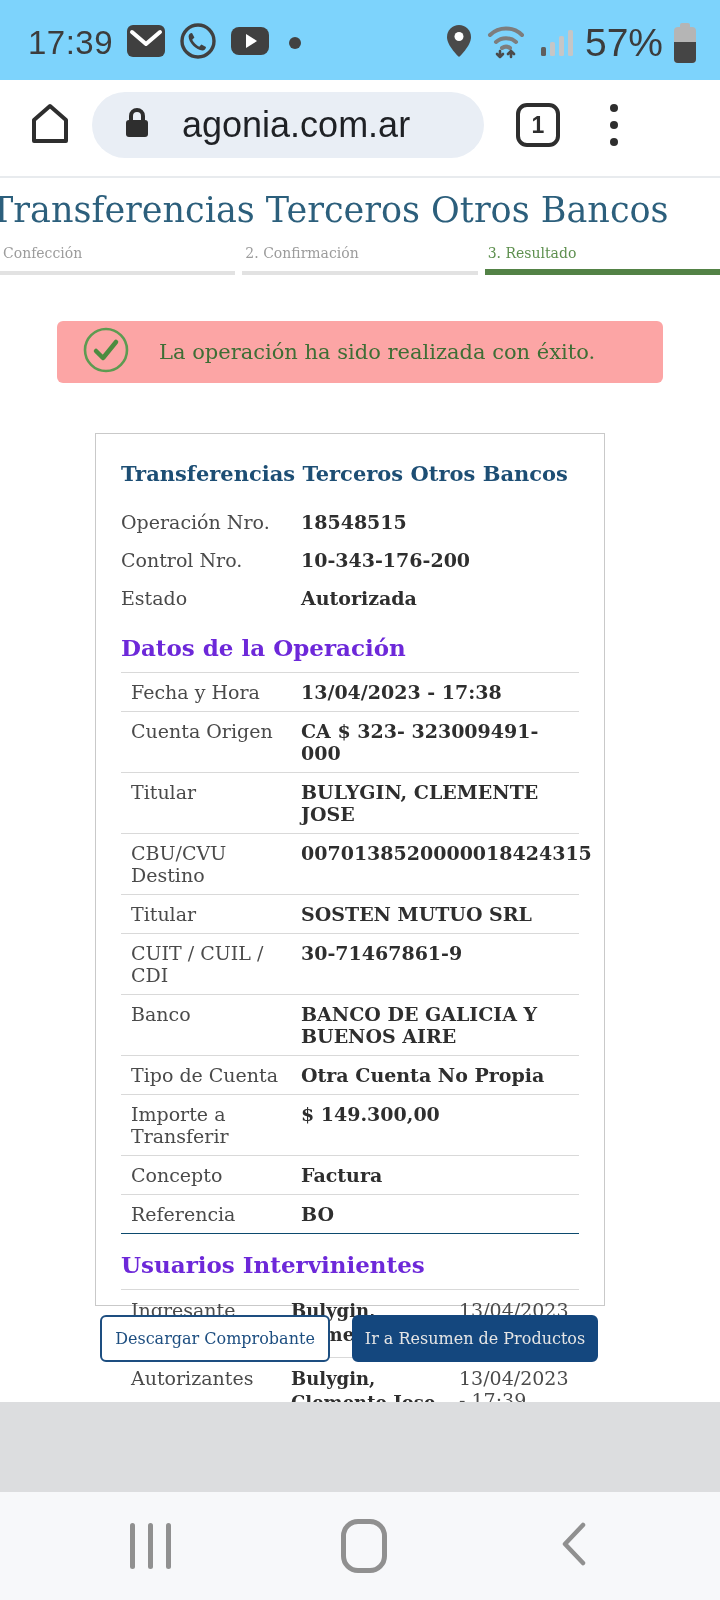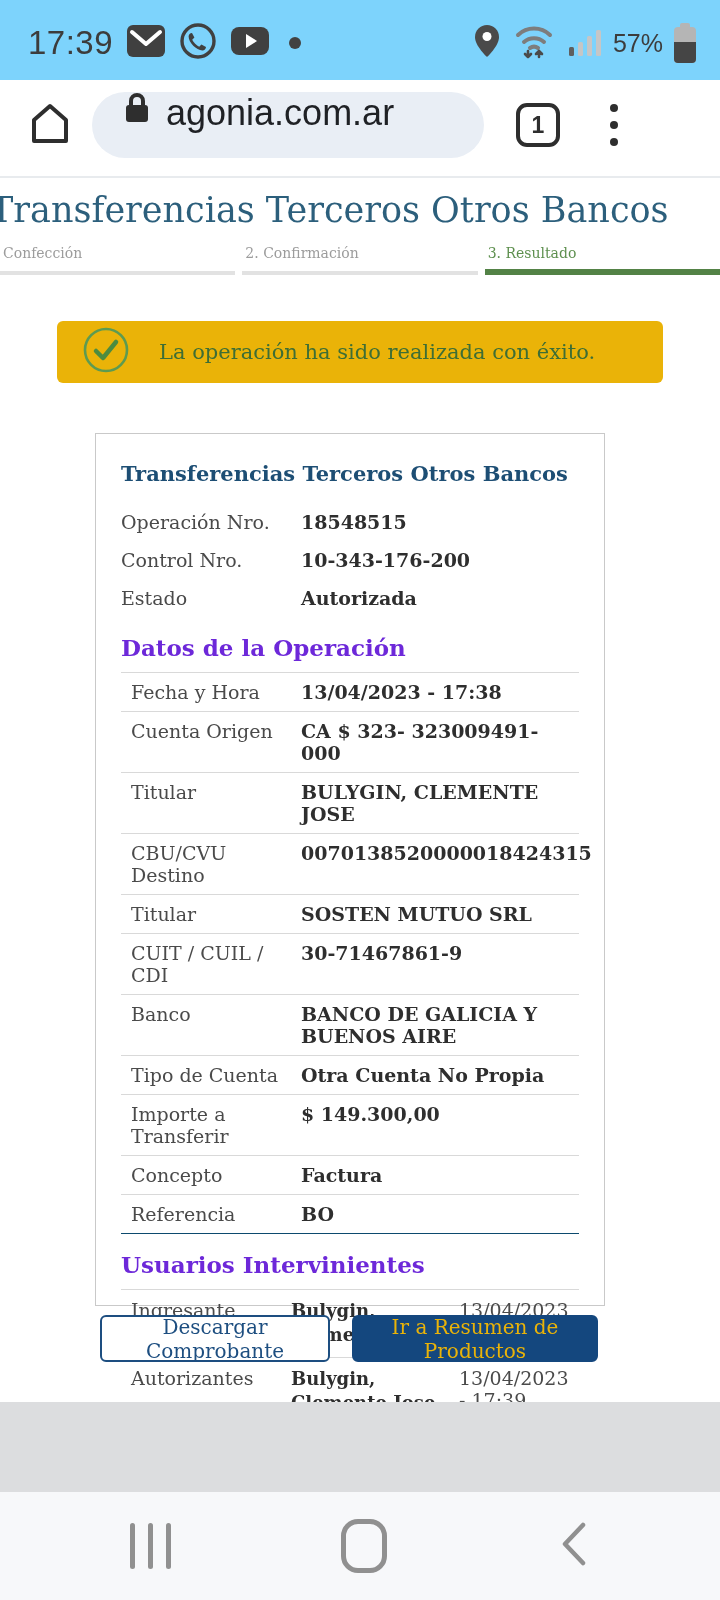--- a/index.html
+++ b/index.html
@@ -4,69 +4,69 @@
 <style>
   * { margin:0; padding:0; box-sizing:border-box; }
   html,body { width:720px; height:1600px; background:#fff; }
   body { display:flex; flex-direction:column; font-family:"Liberation Sans", sans-serif; }
 
   
   .status-bar { height:80px; background:#7dd3fc; display:flex; align-items:center; justify-content:space-between; padding:6px 24px 0 28px; }
   .sb-left { display:flex; align-items:center; gap:13px; }
   .sb-right { display:flex; align-items:center; gap:11px; }
   .sb-time { font-size:33px; color:#3c3c3c; letter-spacing:0.5px; }
-  .sb-pct { font-size:25px; color:#3c3c3c; }
+  .sb-pct { font-size:39px; color:#3c3c3c; }
   .sb-dot { width:12px; height:12px; border-radius:50%; background:#424242; margin-left:6px; }
   .battery { position:relative; width:22px; height:36px; border-radius:4px; overflow:hidden; background:#b5b5b5; }
   .battery::before { content:""; position:absolute; left:0; bottom:0; width:100%; height:58%; background:#454545; }
   .battery-wrap { display:flex; flex-direction:column; align-items:center; }
   .battery-cap { width:10px; height:4px; background:#b5b5b5; border-radius:2px 2px 0 0; }
 
   
   .browser-bar { height:98px; background:#fff; border-bottom:2px solid #e8ebee; display:flex; align-items:center; padding:0 22px 6px 26px; gap:18px; }
-  .url-pill { flex:0 0 392px; height:66px; background:#e9eef5; border-radius:33px; display:flex; align-items:flex-start; padding-left:32px; gap:16px; }
+  .url-pill { flex:0 0 392px; height:66px; background:#e9eef5; border-radius:33px; display:flex; align-items:center; padding-left:32px; gap:32px; }
   .url-text { font-size:36px; color:#1f2125; }
   .tab-box { width:44px; height:44px; border:4px solid #2e2e2e; border-radius:11px; display:flex; align-items:center; justify-content:center; margin-left:14px; }
   .tab-count { font-size:23px; font-weight:bold; color:#2e2e2e; }
   .kebab { display:flex; flex-direction:column; gap:9px; padding:6px 10px; margin-left:22px; }
   .kebab i { width:8px; height:8px; border-radius:50%; background:#2e2e2e; }
 
   
   .content { flex:1; overflow:hidden; background:#fff; font-family:"DejaVu Serif", serif; }
   .page-title { margin:12px 0 0 -10px; font-size:35px; font-weight:500; color:#2c5f7c; white-space:nowrap; }
   .steps { display:flex; gap:7px; margin-top:15px; }
   .step { flex:1; }
   .step-label { font-size:14px; color:#9c9c9c; padding-left:3px; display:block; }
   .step-bar { margin-top:10px; height:4px; background:#e2e2e2; }
   .step.active .step-label { color:#5d8f4e; }
   .step.active .step-bar { height:6px; margin-top:8px; background:#538246; }
 
-  .success-banner { margin:46px 57px 0 57px; height:62px; background:#eab308; border-radius:6px; display:flex; align-items:center; padding-left:25px; gap:29px; }
+  .success-banner { margin:46px 57px 0 57px; height:62px; background:#fca5a5; border-radius:6px; display:flex; align-items:center; padding-left:25px; gap:29px; }
   .success-text { font-size:21px; color:#3e6e35; }
 
   .card { margin:50px 0 0 95px; width:510px; border:1px solid #c9c9c9; background:#fff; padding:27px 25px 0 25px; height:873px; }
   .r-heading { font-size:21px; font-weight:bold; color:#1d4e74; }
   .summary { margin-top:17px; }
   .srow { display:grid; grid-template-columns:180px 1fr; padding:8px 0; font-size:19px; }
   .srow .lbl { color:#4a4a4a; }
   .srow .val { color:#2e2e2e; font-weight:bold; }
   .section-title { margin-top:17px; padding-bottom:11px; font-size:23px; font-weight:bold; color:#6d28d9; }
   .rows-block { border-bottom:1px solid #0c4a6e; }
   .oprow { display:grid; grid-template-columns:170px 1fr; padding:8px 0 8px 10px; border-top:1px solid #d9d9d9; font-size:19px; }
   .oprow .lbl { color:#4a4a4a; }
   .oprow .val { color:#2e2e2e; font-weight:bold; }
   .usrow { display:grid; grid-template-columns:160px 168px 1fr; padding:9px 0 9px 10px; border-top:1px solid #d9d9d9; font-size:19px; }
   .usrow .lbl { color:#4a4a4a; }
   .usrow .nm { color:#2e2e2e; font-weight:bold; font-size:18px; line-height:1.35; padding-right:8px; }
   .usrow .dt { color:#4a4a4a; }
 
   .actions { margin:9px 0 0 100px; width:498px; display:flex; justify-content:space-between; }
-  .btn { height:47px; border-radius:6px; font-family:"DejaVu Serif", serif; font-size:20px; display:flex; align-items:center; justify-content:center; cursor:pointer; }
+  .btn { height:47px; border-radius:6px; font-family:"DejaVu Serif", serif; font-size:16px; display:flex; align-items:center; justify-content:center; cursor:pointer; }
   .btn-outline { width:230px; background:#fff; border:2px solid #1d4e80; color:#1d4e80; }
-  .btn-solid { width:246px; background:#14477e; border:2px solid #14477e; color:#eab308; }
+  .btn-solid { width:246px; background:#14477e; border:2px solid #14477e; color:#e5e5e5; }
 
   
   .gray-strip { height:90px; background:#dcdddf; }
   .nav-bar { height:108px; background:#f7f8fa; display:flex; align-items:center; justify-content:space-between; padding:0 130px; }
   .nav-recents { display:flex; gap:13px; }
   .nav-recents i { width:5px; height:46px; background:#909090; border-radius:3px; }
   .nav-home { width:46px; height:54px; border:5px solid #909090; border-radius:17px; }
 </style>
 </head>
 <body>

